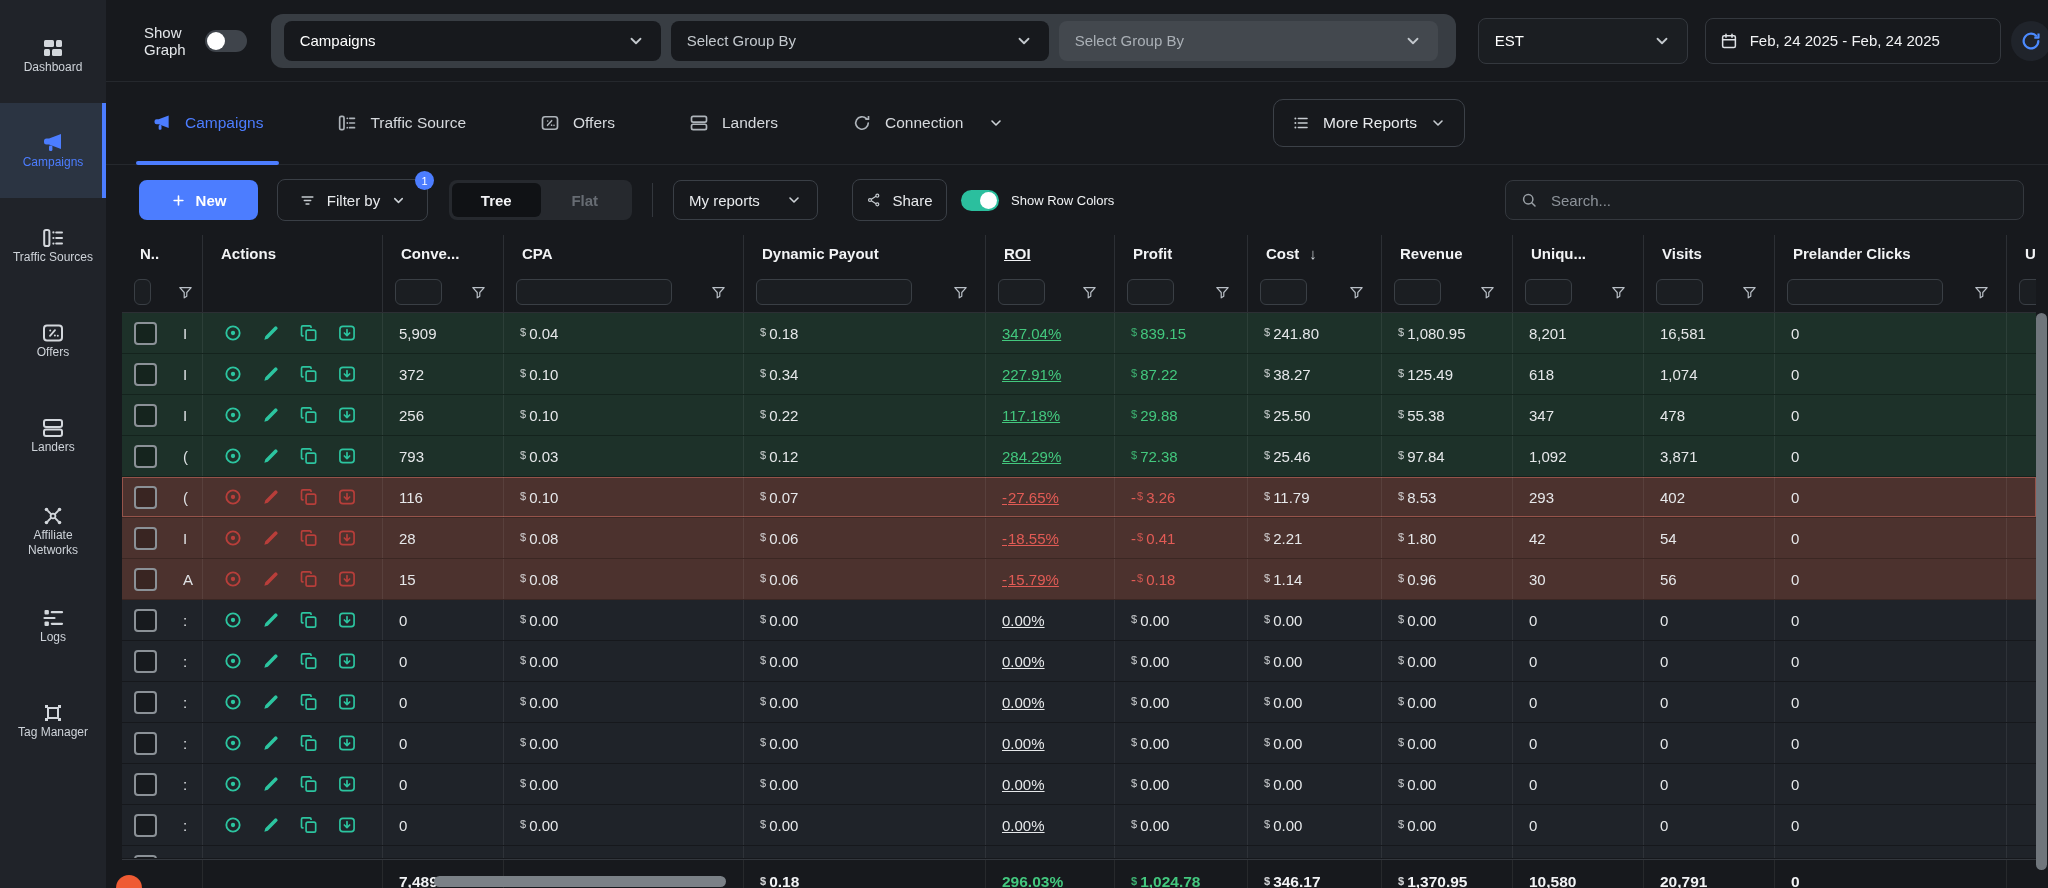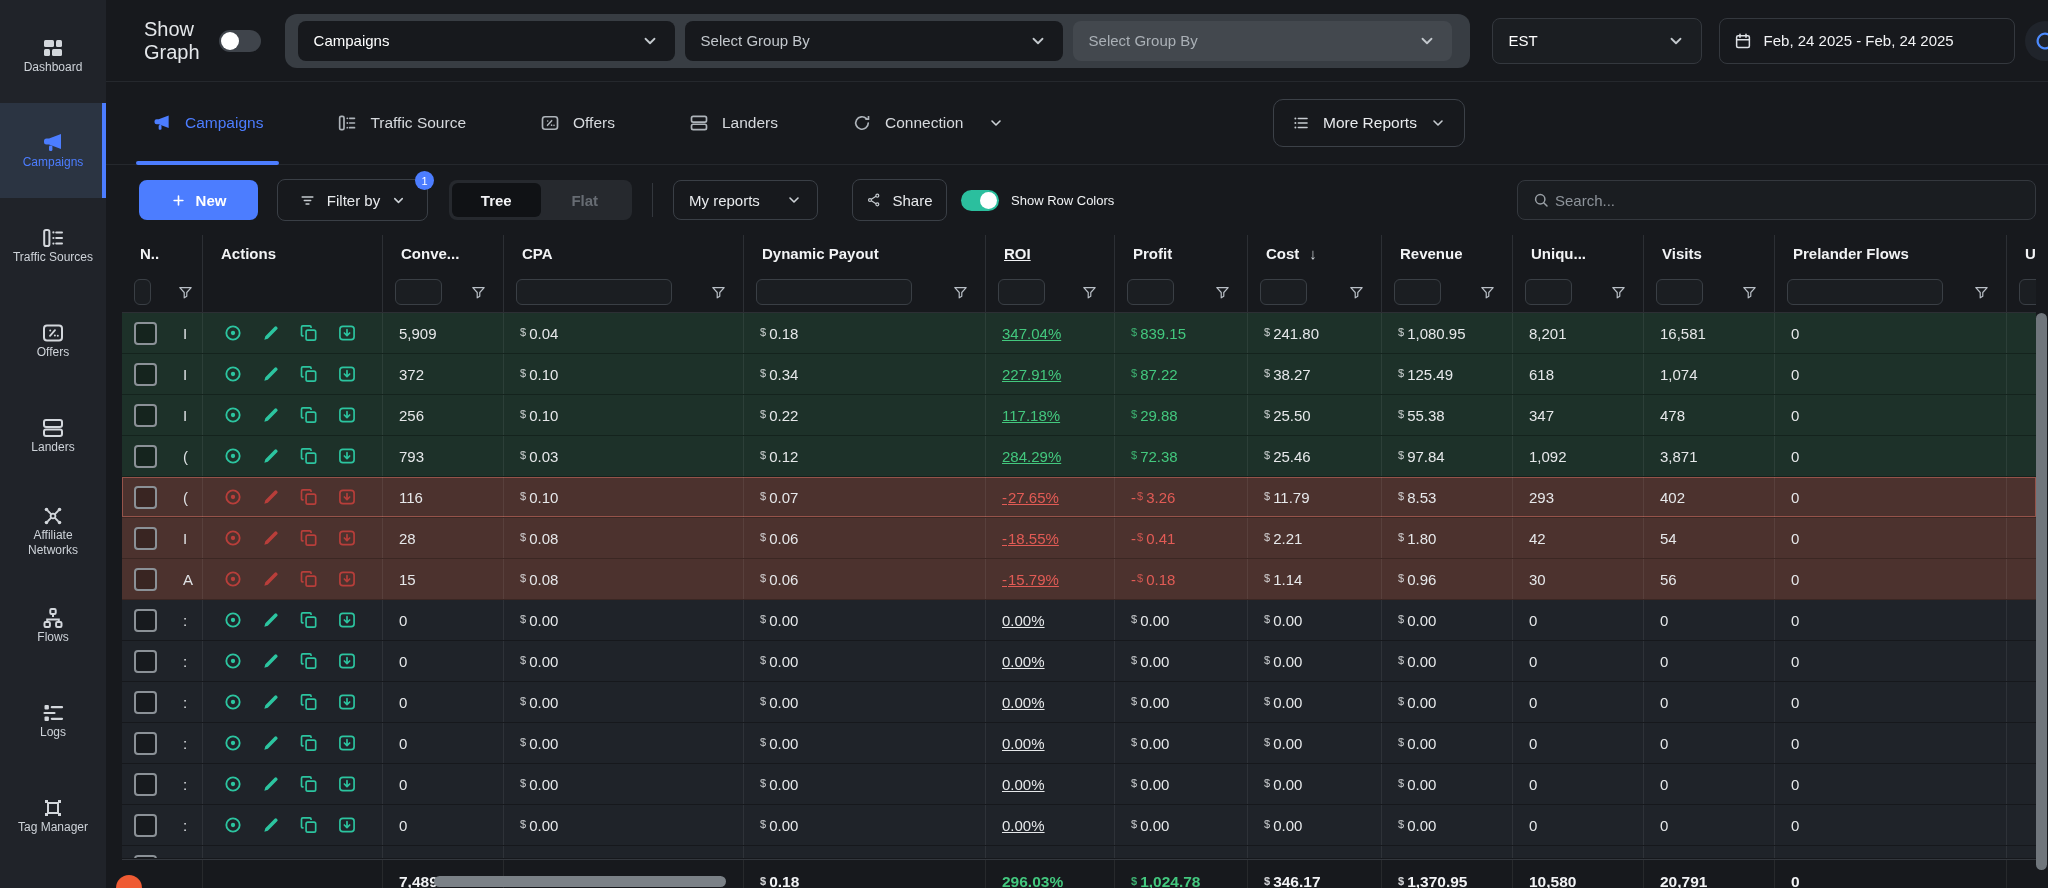--- a/index.html
+++ b/index.html
@@ -16,21 +16,21 @@
   .side-item.active{background:#2b3442;color:#4c7dff;}
   .side-item.active .ic{color:#4c7dff;}
   .side-item.active::after{content:'';position:absolute;right:0;top:0;bottom:0;width:4px;background:#4c7dff;}
   .side-label{max-width:92px;}
 
   
   .main{position:relative;width:1942px;flex:none;display:flex;flex-direction:column;}
 
   
   .topbar{height:81px;flex:none;display:flex;align-items:center;border-bottom:1px solid #25282d;padding-left:38px;}
-  .sg-label{font-size:20px;color:#e4e7ea;margin-right:19px;}
+  .sg-label{font-size:15px;color:#e4e7ea;margin-right:19px;}
   .toggle{width:42px;height:22px;border-radius:12px;background:#3f444b;position:relative;cursor:pointer;flex:none;}
   .toggle .knob{position:absolute;top:2px;left:2px;width:18px;height:18px;border-radius:50%;background:#fff;}
   .toggle.on{background:#2bbf9e;}
   .toggle.on .knob{left:auto;right:2px;}
   .sel-group{margin-left:24px;background:#383d43;border-radius:12px;height:54px;display:flex;align-items:center;padding:0 14px 0 13px;gap:10px;width:1158px;flex:none;}
   .dd{height:40px;border-radius:8px;display:flex;align-items:center;justify-content:space-between;padding:0 16px;font-size:15px;cursor:pointer;}
   .dd .ic{width:18px;height:18px;color:#c3c8cd;}
   .dd-dark{background:#17191d;color:#fff;width:345px;}
   .dd-dark.muted{color:#c3c8cd;width:346px;}
   .dd-light{background:#43484e;color:#aab0b6;width:347px;}
@@ -68,21 +68,21 @@
   .seg.inactive{color:#676c73;}
   .vdiv{width:1px;height:34px;background:#33373d;margin:0 20px;flex:none;}
   .btn-myreports{width:145px;justify-content:space-between;padding:0 15px;box-sizing:border-box;}
   .btn-myreports .ic{width:16px;height:16px;color:#cdd2d7;}
   .btn-share{width:93px;margin-left:34px;gap:10px;}
   .btn-share .ic{width:16px;height:16px;color:#c6cbd0;}
   .rowcolors{display:flex;align-items:center;gap:12px;margin-left:14px;}
   .rc-toggle{width:38px;height:21px;}
   .rc-toggle .knob{width:17px;height:17px;}
   .rc-label{font-size:13px;color:#f0f2f4;}
-  .search{margin-left:auto;margin-right:12px;width:519px;height:40px;border:1px solid #34383e;background:#1a1d21;border-radius:8px;display:flex;align-items:center;gap:3px;padding:0 14px;box-sizing:border-box;}
+  .search{margin-left:auto;margin-right:24px;width:519px;height:40px;border:1px solid #34383e;background:#1a1d21;border-radius:8px;display:flex;align-items:center;gap:11px;padding:0 14px;box-sizing:border-box;}
   .search .ic{width:18px;height:18px;color:#9aa0a6;}
   .search input{flex:1;background:transparent;border:0;outline:0;color:#e6e8ea;font-size:15px;font-family:inherit;}
   .search input::placeholder{color:#8d939a;}
 
   
   .table{margin-left:16px;width:1914px;flex:none;display:flex;flex-direction:column;}
   .trow{display:flex;align-items:center;flex:none;}
   .cell{box-sizing:border-box;height:100%;display:flex;align-items:center;padding-left:16px;flex:none;overflow:hidden;}
   .c0{width:80px;padding-left:12px;gap:26px;}
   .c1{width:180px;padding-left:20px;gap:18px;}
@@ -191,31 +191,20 @@
             <circle cx="18.5" cy="18.5" r="1.8" fill="currentColor"></circle>
             <path d="M7 7l2.6 2.6M17 7l-2.6 2.6M7 17l2.6-2.6M17 17l-2.6-2.6" stroke="currentColor" stroke-width="1.8" stroke-linecap="round"></path>
             <circle cx="12" cy="12" r="2.4" fill="none" stroke="currentColor" stroke-width="1.8"></circle>
           </svg>
         </span>
         <span class="side-label">Affiliate Networks</span>
       </div>
       <div class="side-item">
         <span class="ic">
           <svg class="svg" viewBox="0 0 24 24">
-            <rect x="9.3" y="3" width="5.4" height="5" rx="1.2" fill="none" stroke="currentColor" stroke-width="2"></rect>
-            <path d="M12 8v3M6.2 16v-2.5h11.6V16" fill="none" stroke="currentColor" stroke-width="2"></path>
-            <rect x="3.5" y="16" width="5.4" height="5" rx="1.2" fill="none" stroke="currentColor" stroke-width="2"></rect>
-            <rect x="15.1" y="16" width="5.4" height="5" rx="1.2" fill="none" stroke="currentColor" stroke-width="2"></rect>
-          </svg>
-        </span>
-        <span class="side-label">Flows</span>
-      </div>
-      <div class="side-item">
-        <span class="ic">
-          <svg class="svg" viewBox="0 0 24 24">
             <rect x="3.5" y="4" width="4.4" height="4.4" rx="1" fill="currentColor"></rect>
             <path d="M10.8 6.2H21" stroke="currentColor" stroke-width="2.2" stroke-linecap="round"></path>
             <path d="M3.5 12h10" stroke="currentColor" stroke-width="2.2" stroke-linecap="round"></path>
             <rect x="3.5" y="15.6" width="4.4" height="4.4" rx="1" fill="currentColor"></rect>
             <path d="M10.8 17.8H21" stroke="currentColor" stroke-width="2.2" stroke-linecap="round"></path>
           </svg>
         </span>
         <span class="side-label">Logs</span>
       </div>
       <div class="side-item">
@@ -473,21 +462,21 @@
           <div class="cell c8">
             <span>Revenue</span>
           </div>
           <div class="cell c9">
             <span>Uniqu...</span>
           </div>
           <div class="cell c10">
             <span>Visits</span>
           </div>
           <div class="cell c11">
-            <span>Prelander Flows</span>
+            <span>Prelander Clicks</span>
           </div>
           <div class="cell c12">
             <span>U</span>
           </div>
         </div>
       <div class="trow tfilter">
           <div class="cell c0">
             <input class="finput fw-xs" style="">
             <span class="ic funnel">
               <svg class="svg" viewBox="0 0 24 24">

